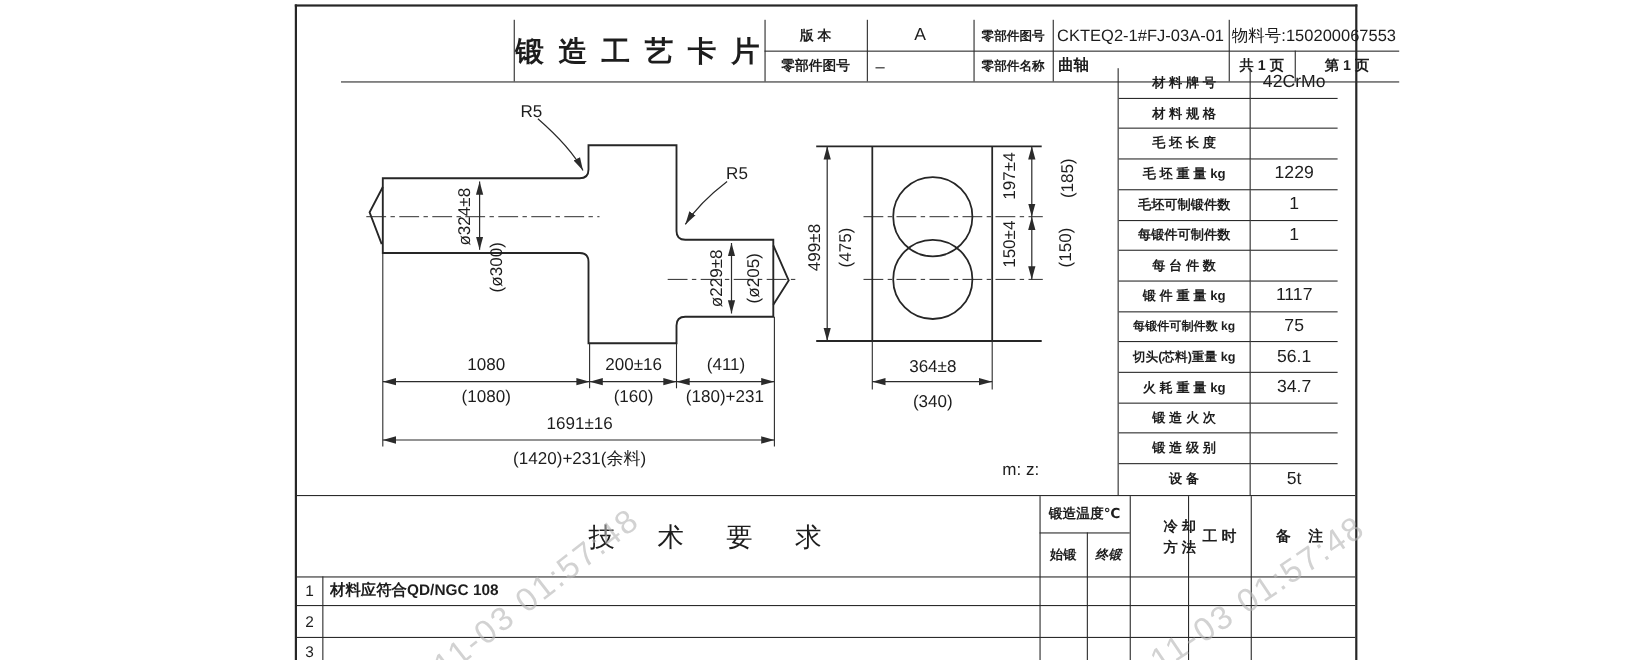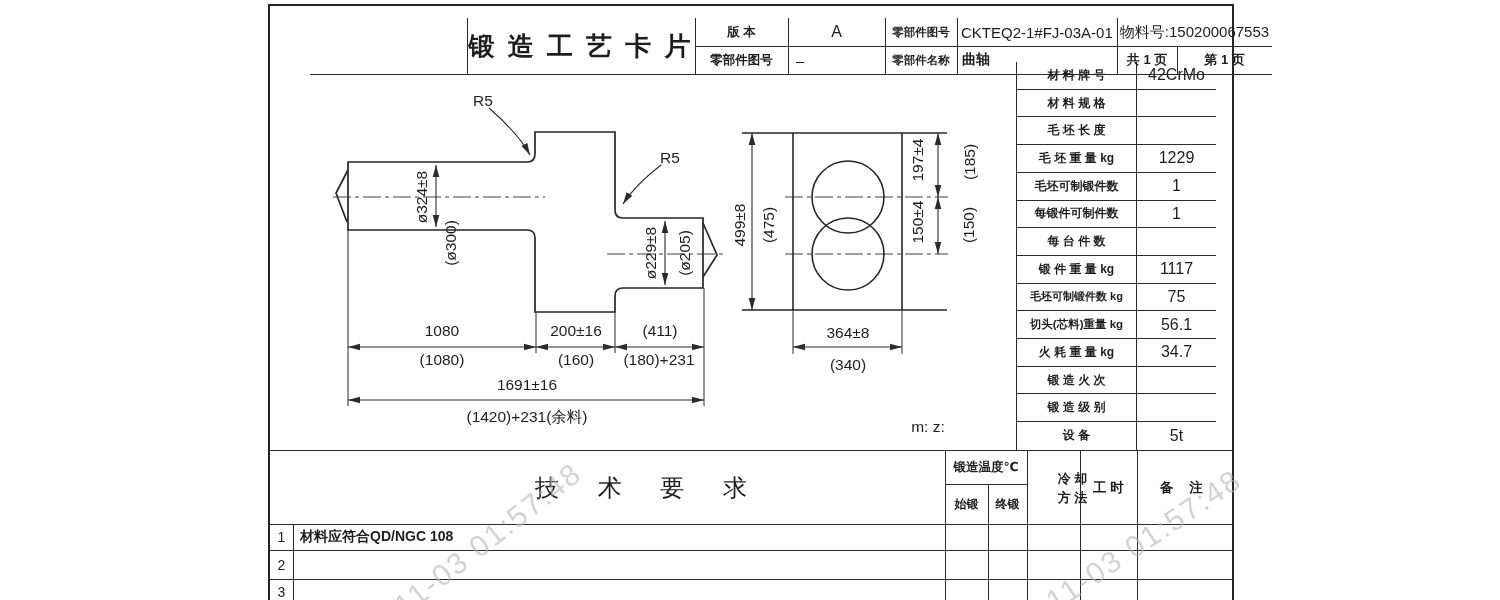--- a/index.html
+++ b/index.html
@@ -164,21 +164,21 @@
       <div class="spec-cell sl">毛 坯 重 量 kg</div>
       <div class="spec-cell sv">1229</div>
       <div class="spec-cell sl">毛坯可制锻件数</div>
       <div class="spec-cell sv">1</div>
       <div class="spec-cell sl">每锻件可制件数</div>
       <div class="spec-cell sv">1</div>
       <div class="spec-cell sl">每 台 件 数</div>
       <div class="spec-cell sv"></div>
       <div class="spec-cell sl">锻 件 重 量 kg</div>
       <div class="spec-cell sv">1117</div>
-      <div class="spec-cell sl" style="font-size:11px;">毛坯可制锻件数 kg</div>
+      <div class="spec-cell sl" style="font-size:11px;">每锻件可制件数 kg</div>
       <div class="spec-cell sv">75</div>
       <div class="spec-cell sl" style="font-size:11.5px;">切头(芯料)重量 kg</div>
       <div class="spec-cell sv">56.1</div>
       <div class="spec-cell sl">火 耗 重 量 kg</div>
       <div class="spec-cell sv">34.7</div>
       <div class="spec-cell sl">锻 造 火 次</div>
       <div class="spec-cell sv"></div>
       <div class="spec-cell sl">锻 造 级 别</div>
       <div class="spec-cell sv"></div>
       <div class="spec-cell sl">设  备</div>
@@ -194,21 +194,21 @@
       <div class="hl" style="left:675px;top:33px;width:82px;"></div>
       <div class="vl" style="left:23px;top:73px;height:83px;"></div>
       <div class="vl" style="left:675px;top:0;height:156px;"></div>
       <div class="vl" style="left:718px;top:33px;height:123px;"></div>
       <div class="vl" style="left:757px;top:0;height:156px;"></div>
       <div class="vl" style="left:810px;top:0;height:156px;"></div>
       <div class="vl" style="left:867px;top:0;height:156px;"></div>
 
       <div class="cellTxt lbl" style="left:675px;top:0;width:82px;height:33px;">锻造温度℃</div>
       <div class="cellTxt lbl" style="left:675px;top:33px;width:43px;height:40px;font-size:12px;">始锻</div>
-      <div class="cellTxt lbl" style="left:718px;top:33px;width:39px;height:40px;font-size:12px;">终锻</div>
+      <div class="cellTxt lbl" style="left:718px;top:33px;width:39px;height:40px;font-size:12px;font-style:italic;">终锻</div>
       <div class="cellTxt lbl" style="left:776px;top:0;width:53px;height:73px;flex-direction:column;font-size:13px;line-height:19px;">
         <span>冷 却</span>
         <span>方 法</span>
       </div>
       <div class="cellTxt lbl" style="left:810px;top:0;width:57px;height:73px;font-size:13.5px;">工 时</div>
       <div class="cellTxt lbl" style="left:867px;top:0;width:95px;height:73px;font-size:13.5px;letter-spacing:6px;">备 注</div>
 
       <div class="cellTxt rownum" style="left:0;top:73px;width:23px;height:26px;">1</div>
       <div class="cellTxt rowtext" style="left:30px;top:73px;width:600px;height:26px;">材料应符合QD/NGC 108</div>
       <div class="cellTxt rownum" style="left:0;top:99px;width:23px;height:29px;">2</div>

